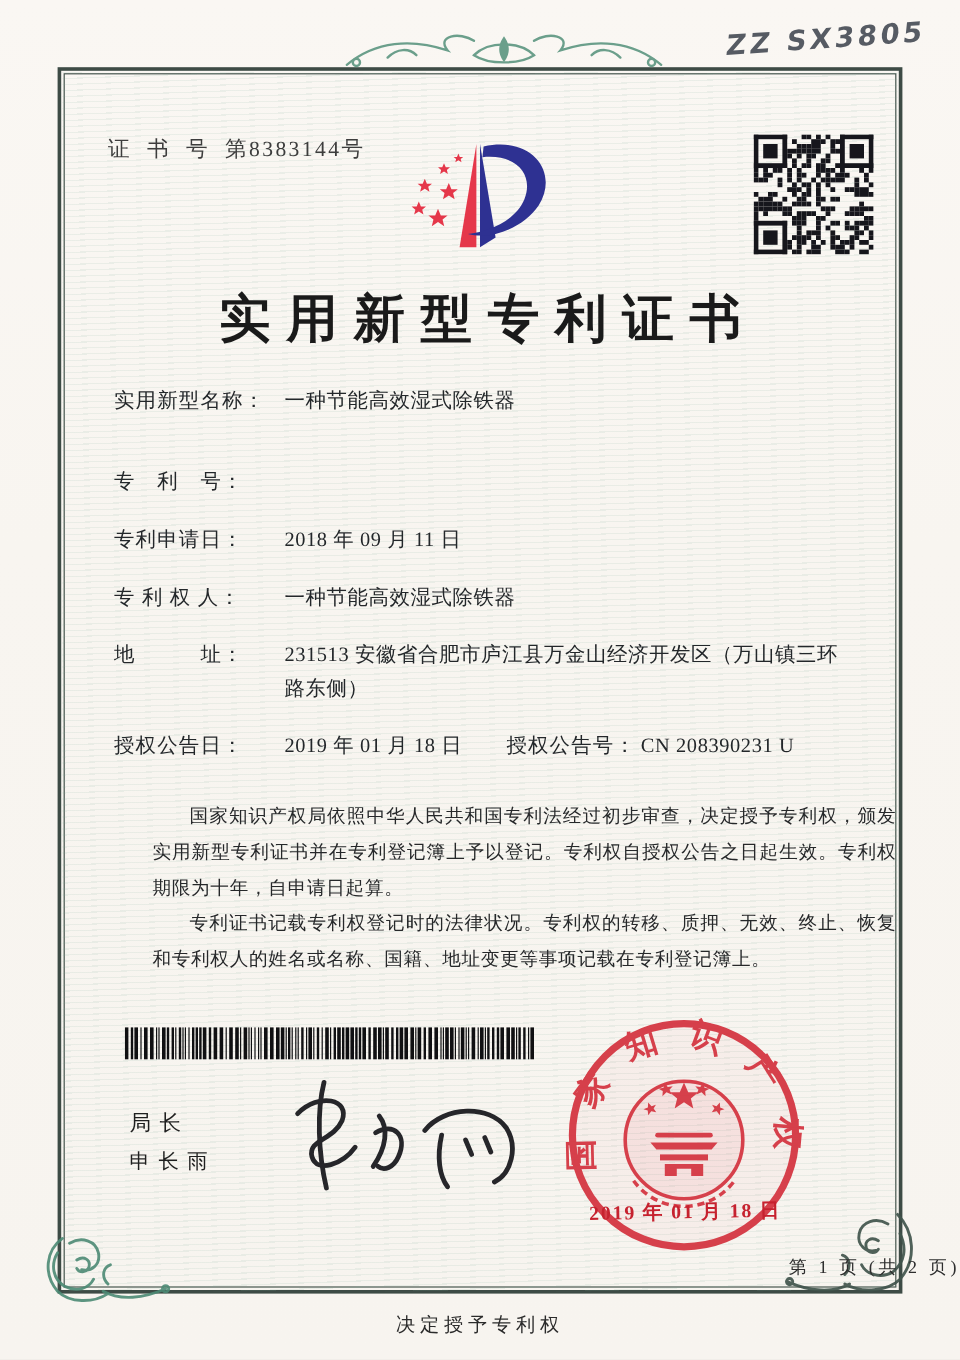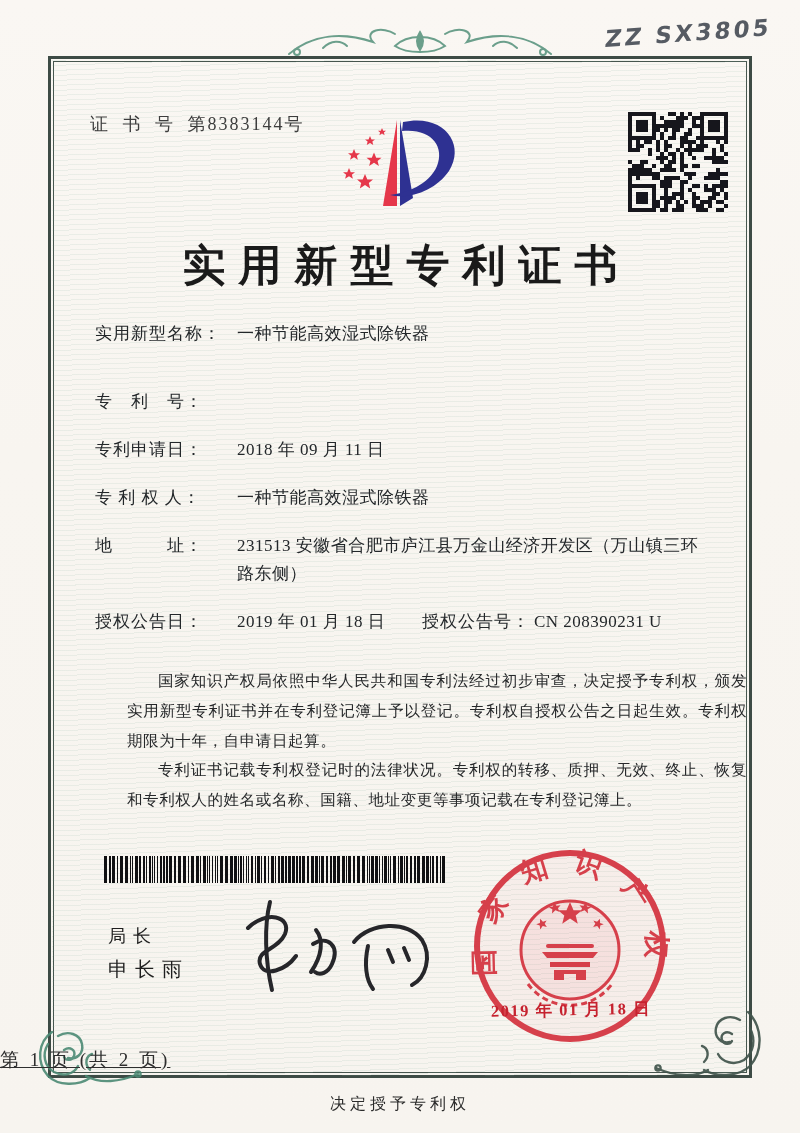--- a/index.html
+++ b/index.html
@@ -46,29 +46,29 @@
   .row .val { flex:1; letter-spacing:0.5px; }
   .row .pair2 { display:flex; flex:0 0 300px; margin-left:20px; }
   .row .pair2 .lbl2 { flex:0 0 112px; letter-spacing:1px; }
   .paras { position:absolute; left:95px; top:666px; width:620px;margin-left:32px; }
   .paras p {
     font-size:15.5px; line-height:1.92; color:#26282a; text-indent:2em;
     text-align:justify; letter-spacing:0.6px;
   }
   .barcode { position:absolute; left:104px; top:856px; width:342px; height:27px; }
   .signer-title { position:absolute; left:108px; top:924px; font-family:"Liberation Sans",sans-serif; font-size:18px; letter-spacing:7px; color:#1f1f1f; }
-  .signer-name  { position:absolute; left:108px; top:956px; font-family:"Liberation Sans",sans-serif; font-size:20px; letter-spacing:7px; color:#1f1f1f; }
+  .signer-name  { position:absolute; left:108px; top:956px; font-family:"Liberation Sans",sans-serif; font-size:17px; letter-spacing:7px; color:#1f1f1f; }
   .signature { position:absolute; left:212px; top:888px; width:240px; height:112px; }
   .seal { position:absolute; left:470px; top:846px; width:200px; height:200px; opacity:0.93; }
   .seal-date {
     position:absolute; left:491px; top:999px; width:190px;
     color:#c6222f; font-size:16.5px; letter-spacing:1.5px; font-weight:bold;
     transform:rotate(-1deg);
   }
-  .page-info { position:absolute; left:0; top:1047px; width:100%; text-align:left; font-size:19px; color:#2e2e2e; letter-spacing:3px;text-decoration:underline; }
+  .page-info { position:absolute; left:0; top:1047px; width:100%; text-align:right; font-size:15px; color:#2e2e2e; letter-spacing:3px; }
   .back-note { position:absolute; left:0; top:1094px; width:100%; text-align:center; font-size:16px; color:#2b2b2b; letter-spacing:4px; }
   .orn-top { position:absolute; left:283px; top:24px; width:274px; height:36px; }
   .orn-bl { position:absolute; left:34px; top:1026px; width:112px; height:68px; }
   .orn-br { position:absolute; left:652px; top:1008px; width:116px; height:84px; }
 </style>
 </head>
 <body>
 
 <div id="page">
 

